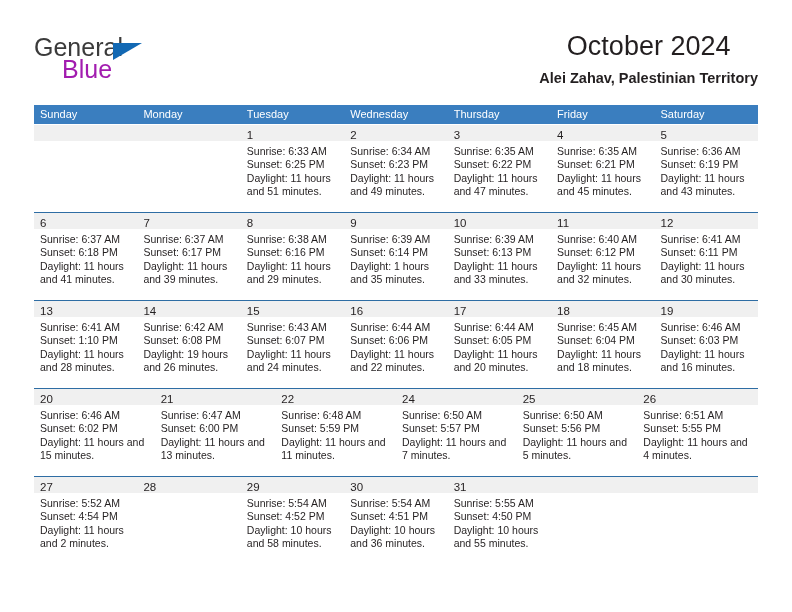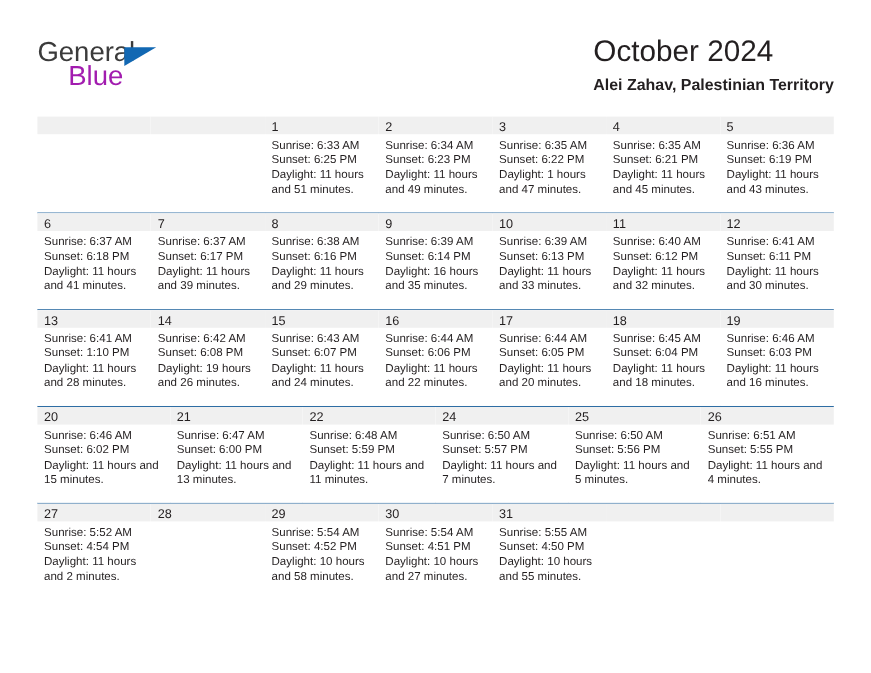--- a/index.html
+++ b/index.html
@@ -64,21 +64,21 @@
     width: 0;
     height: 0;
     border-left: 29px solid #1268b3;
     border-bottom: 17px solid transparent;
   }
 
   .title-block {
     position: absolute;
     right: 0;
     top: 0;
-    text-align: left;
+    text-align: center;
   }
   .cal-title {
     font-size: 27px;
     line-height: 32px;
     color: #231f20;
     font-weight: 400;
     white-space: nowrap;
   }
   .cal-subtitle {
     margin-top: 7px;
@@ -173,20 +173,29 @@
     </div>
 
     <div class="title-block">
       <div class="cal-title">October 2024</div>
       <div class="cal-subtitle">Alei Zahav, Palestinian Territory</div>
     </div>
 
   </div>
 
   <div class="calendar">
+    <div class="weekdays" id="weekday-row">
+        <div class="weekday">Sunday</div>
+        <div class="weekday">Monday</div>
+        <div class="weekday">Tuesday</div>
+        <div class="weekday">Wednesday</div>
+        <div class="weekday">Thursday</div>
+        <div class="weekday">Friday</div>
+        <div class="weekday">Saturday</div>
+      </div>
     <div id="weeks-container">
         <div class="week first">
           <div class="day empty">
             <div class="day-num-band"><span class="day-num"></span></div>
           </div>
           <div class="day empty">
             <div class="day-num-band"><span class="day-num"></span></div>
           </div>
           <div class="day">
             <div class="day-num-band"><span class="day-num">1</span></div>
@@ -202,21 +211,21 @@
               <div>Sunrise: 6:34 AM</div>
               <div>Sunset: 6:23 PM</div>
               <div class="daylight">Daylight: 11 hours and 49 minutes.</div>
             </div>
           </div>
           <div class="day">
             <div class="day-num-band"><span class="day-num">3</span></div>
             <div class="day-info">
               <div>Sunrise: 6:35 AM</div>
               <div>Sunset: 6:22 PM</div>
-              <div class="daylight">Daylight: 1 hours and 47 minutes.</div>
+              <div class="daylight">Daylight: 11 hours and 47 minutes.</div>
             </div>
           </div>
           <div class="day">
             <div class="day-num-band"><span class="day-num">4</span></div>
             <div class="day-info">
               <div>Sunrise: 6:35 AM</div>
               <div>Sunset: 6:21 PM</div>
               <div class="daylight">Daylight: 11 hours and 45 minutes.</div>
             </div>
           </div>
@@ -252,21 +261,21 @@
               <div>Sunrise: 6:38 AM</div>
               <div>Sunset: 6:16 PM</div>
               <div class="daylight">Daylight: 11 hours and 29 minutes.</div>
             </div>
           </div>
           <div class="day">
             <div class="day-num-band"><span class="day-num">9</span></div>
             <div class="day-info">
               <div>Sunrise: 6:39 AM</div>
               <div>Sunset: 6:14 PM</div>
-              <div class="daylight">Daylight: 16 hours and 35 minutes.</div>
+              <div class="daylight">Daylight: 1 hours and 35 minutes.</div>
             </div>
           </div>
           <div class="day">
             <div class="day-num-band"><span class="day-num">10</span></div>
             <div class="day-info">
               <div>Sunrise: 6:39 AM</div>
               <div>Sunset: 6:13 PM</div>
               <div class="daylight">Daylight: 11 hours and 33 minutes.</div>
             </div>
           </div>
@@ -413,21 +422,21 @@
               <div>Sunrise: 5:54 AM</div>
               <div>Sunset: 4:52 PM</div>
               <div class="daylight">Daylight: 10 hours and 58 minutes.</div>
             </div>
           </div>
           <div class="day">
             <div class="day-num-band"><span class="day-num">30</span></div>
             <div class="day-info">
               <div>Sunrise: 5:54 AM</div>
               <div>Sunset: 4:51 PM</div>
-              <div class="daylight">Daylight: 10 hours and 27 minutes.</div>
+              <div class="daylight">Daylight: 10 hours and 36 minutes.</div>
             </div>
           </div>
           <div class="day">
             <div class="day-num-band"><span class="day-num">31</span></div>
             <div class="day-info">
               <div>Sunrise: 5:55 AM</div>
               <div>Sunset: 4:50 PM</div>
               <div class="daylight">Daylight: 10 hours and 55 minutes.</div>
             </div>
           </div>

